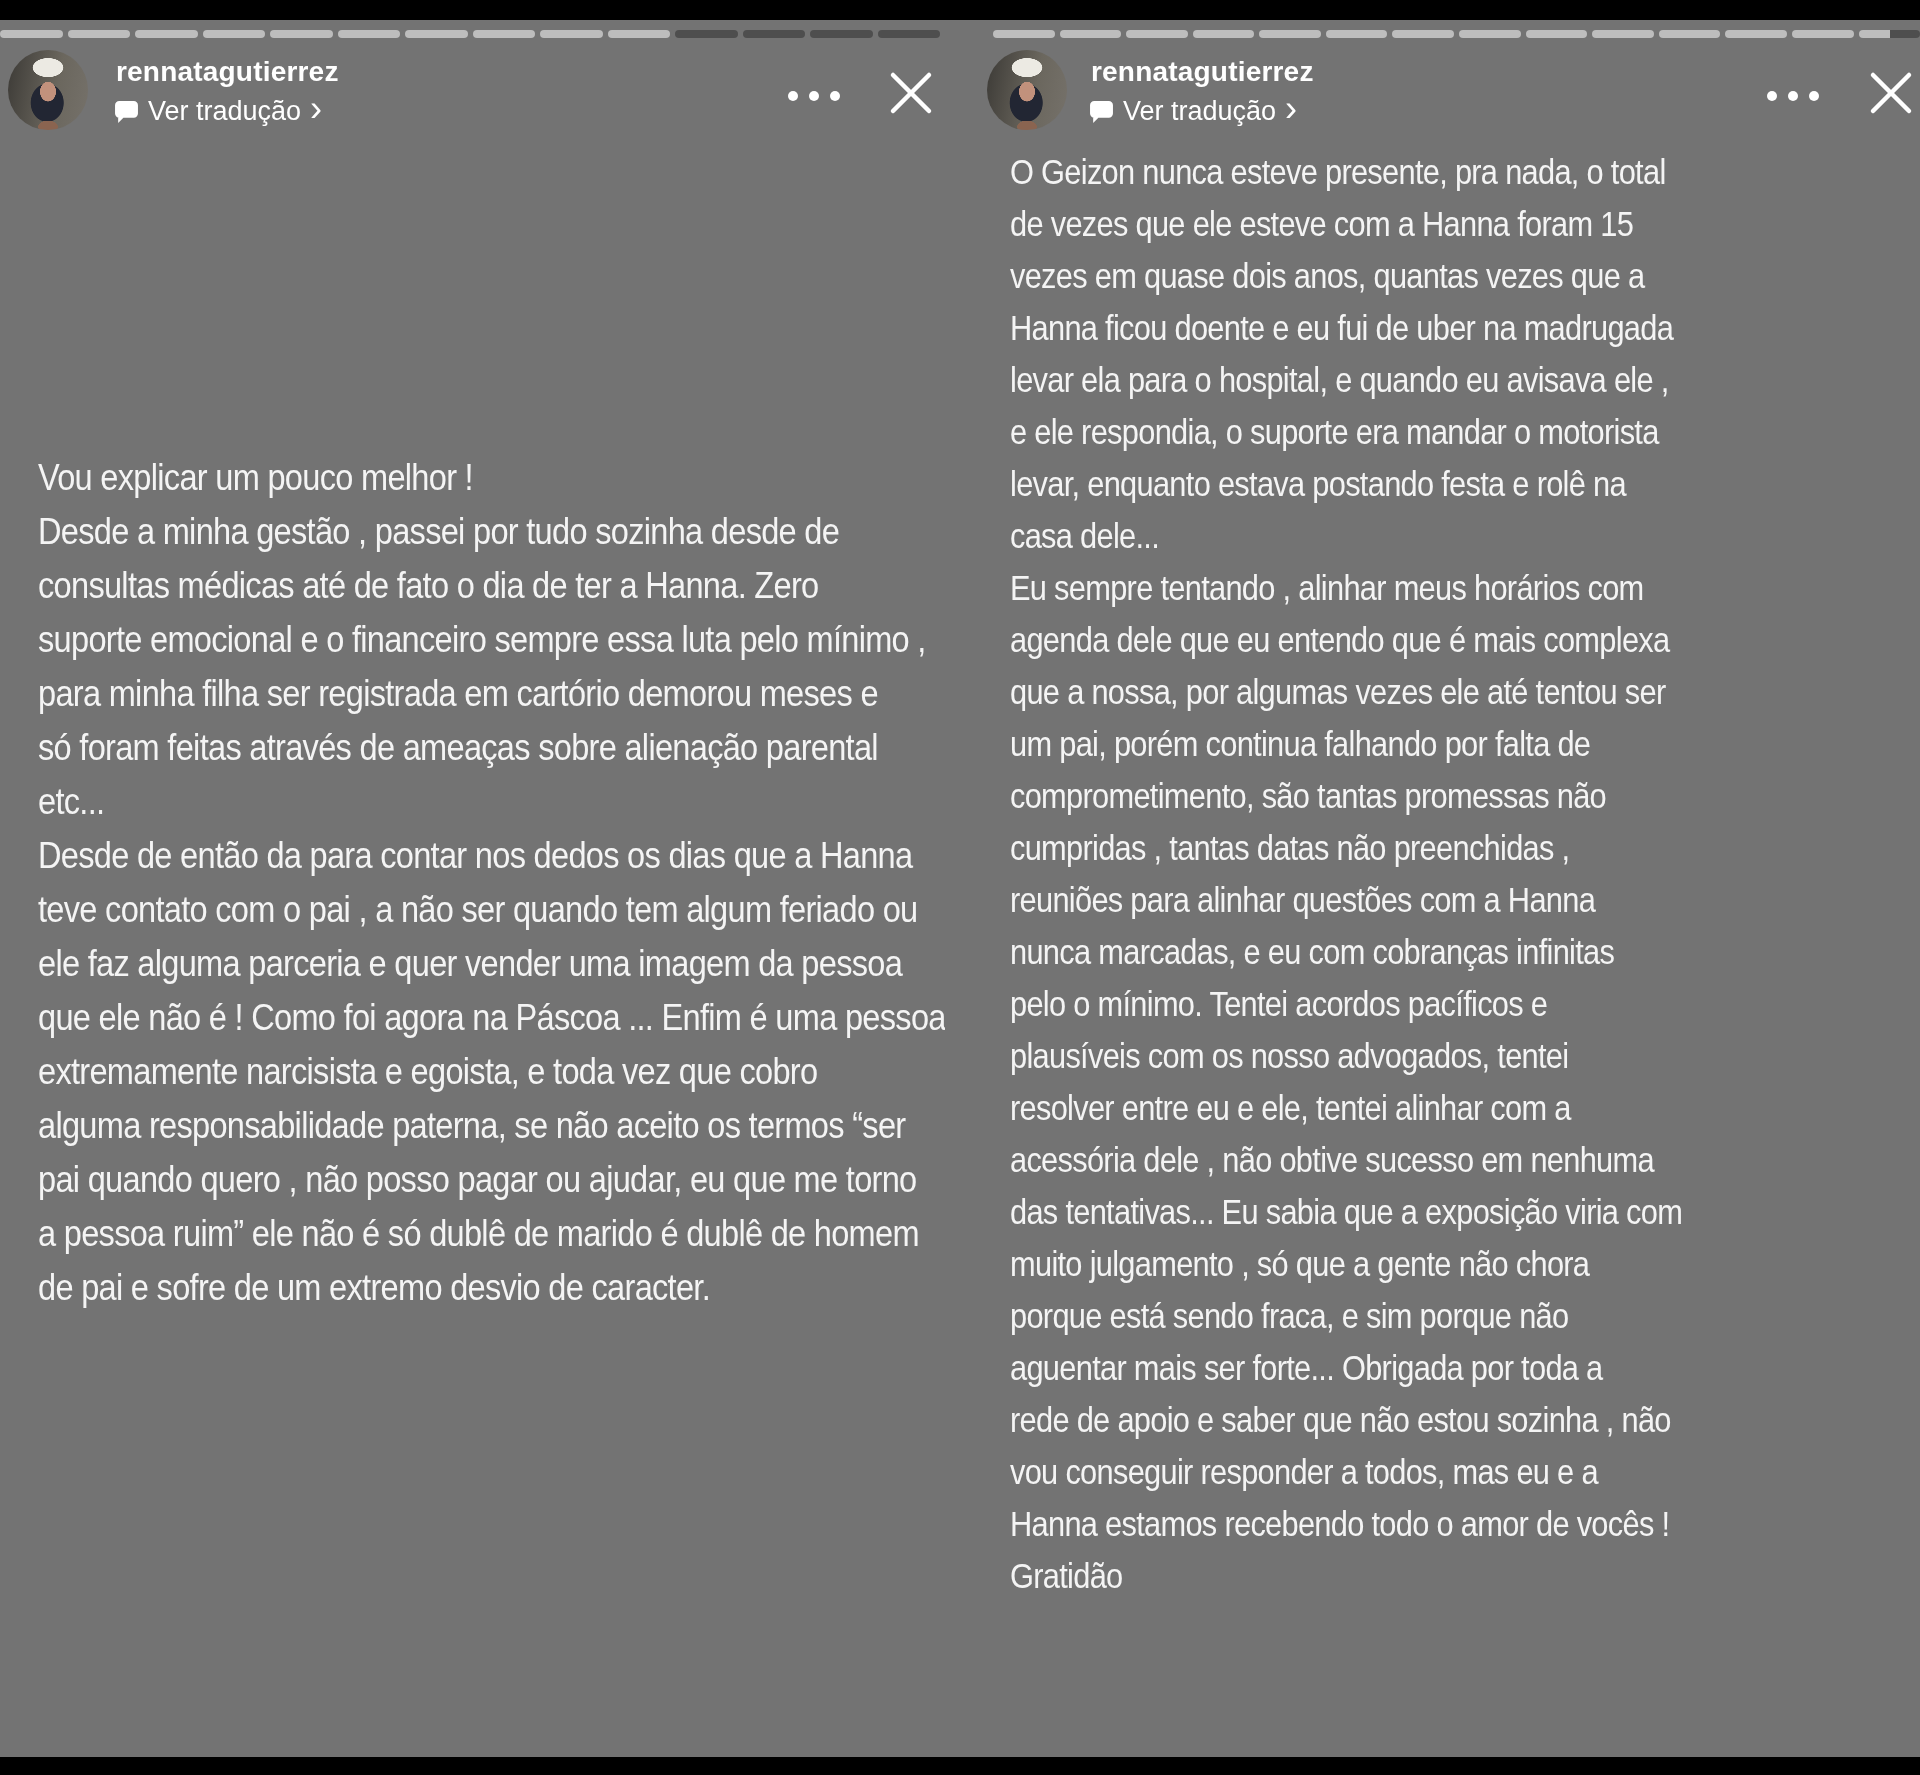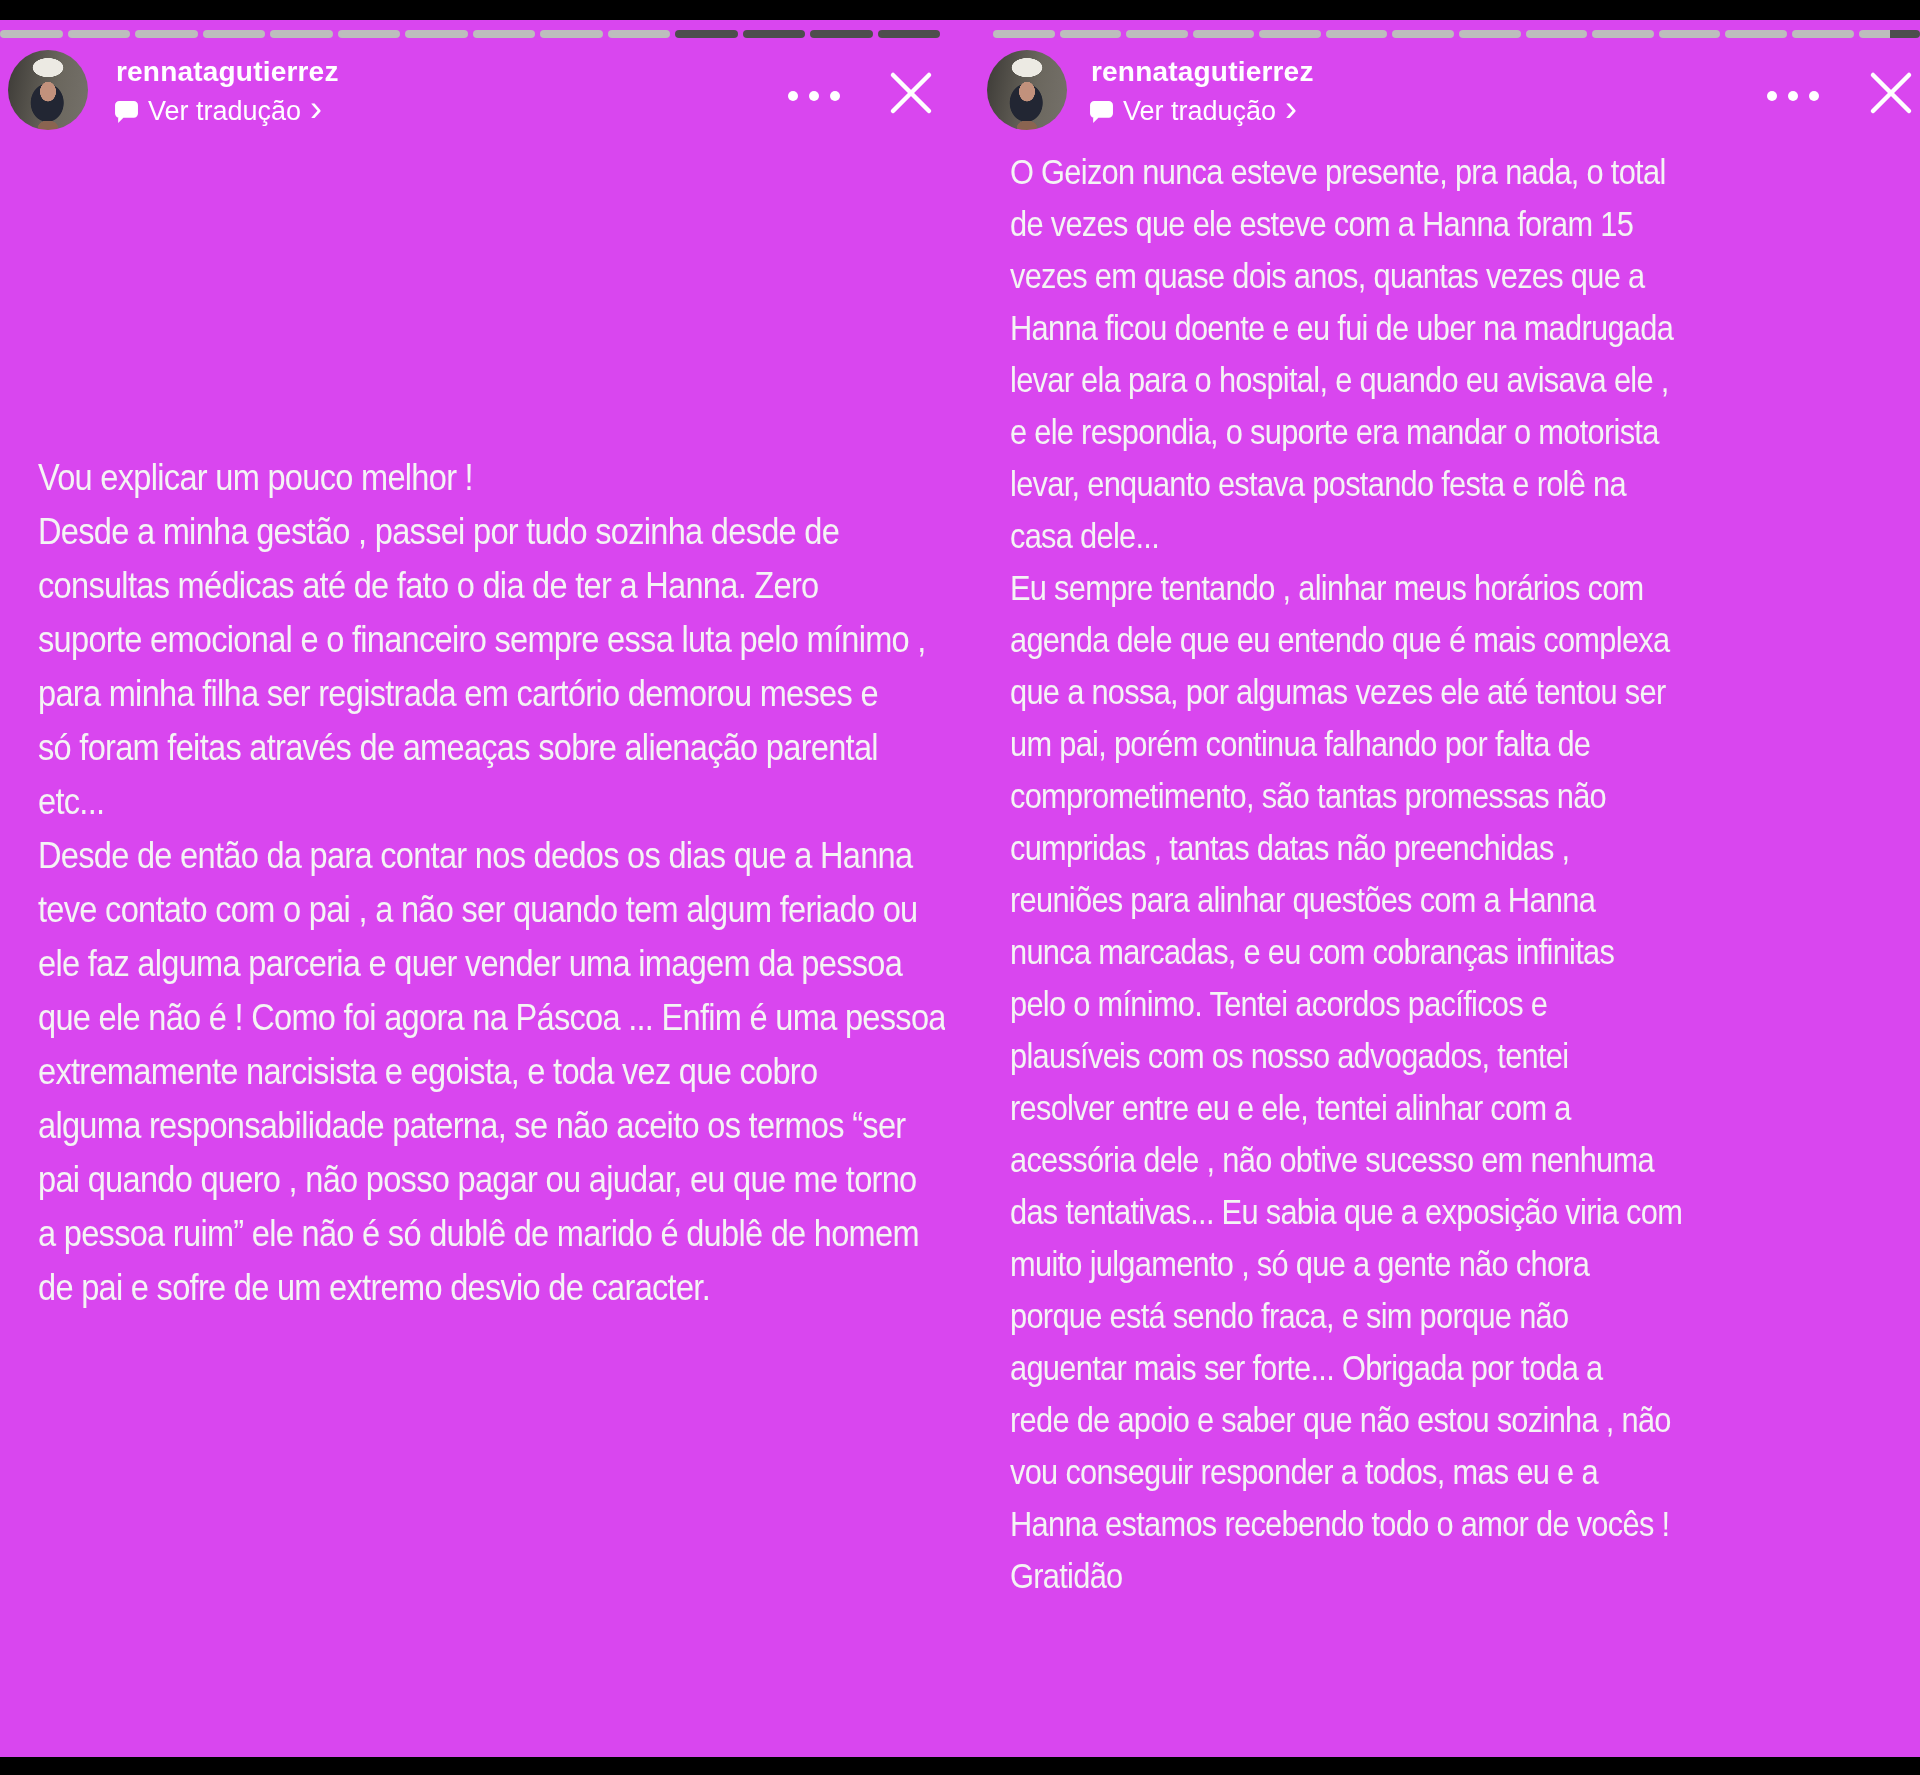--- a/index.html
+++ b/index.html
@@ -6,21 +6,21 @@
   body {
     width: 1920px; height: 1775px;
     position: relative;
     background: #000;
     overflow: hidden;
     font-family: "Liberation Sans", sans-serif;
   }
 
   .story {
     position: absolute; top: 0; height: 1775px;
-    background: #d946ef;
+    background: #737373;
   }
   .story--left  { left: 0;     width: 945px; }
   .story--right { left: 945px; width: 975px; }
 
   .top-strip {
     position: absolute; top: 0; left: 0; right: 0; height: 20px;
     background: #000;
   }
   .bottom-strip {
     position: absolute; bottom: 0; left: 0; right: 0; height: 18px;

